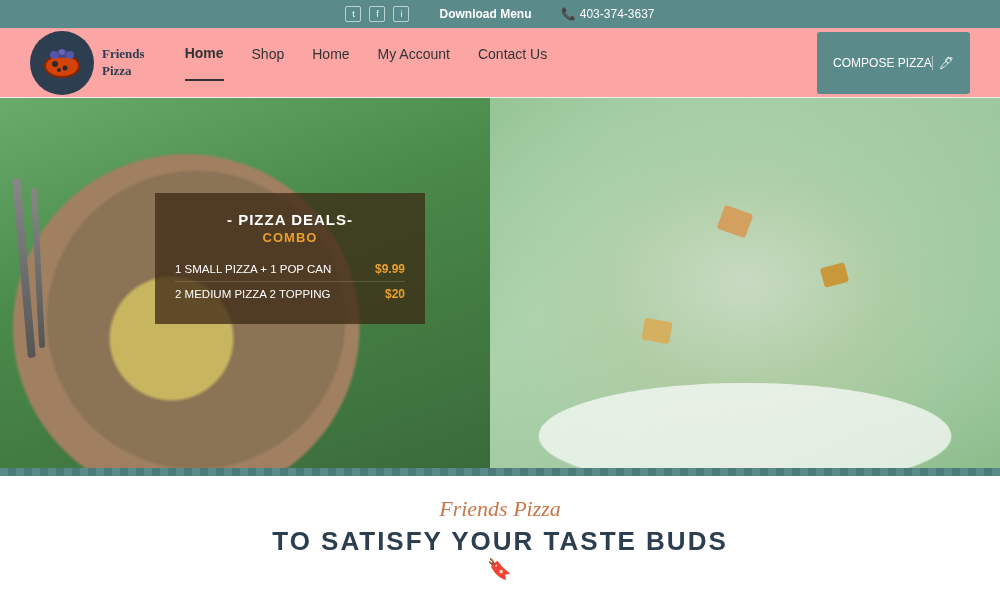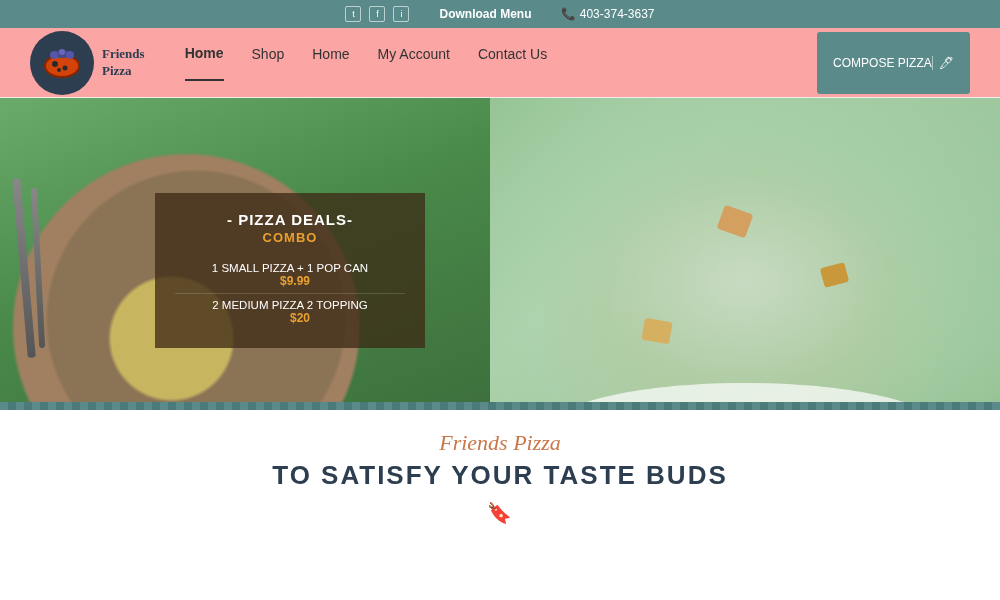--- a/index.html
+++ b/index.html
@@ -84,21 +84,21 @@
       border-radius: 3px;
       display: flex;
       align-items: flex-end;
       gap: 0;
     }
     .compose-btn .divider { border-left: 1px solid rgba(255,255,255,0.5); padding-left: 6px; }
 
     
     .hero {
       position: relative;
-      height: 304px;
+      height: 370px;
       display: flex;
       overflow: hidden;
     }
     .hero-left {
       width: 490px;
       height: 370px;
       background: linear-gradient(135deg, #8fbc8f 0%, #5a8a5a 30%, #4a7a4a 60%, #3a6a3a 100%);
       position: relative;
       overflow: hidden;
     }
@@ -162,21 +162,20 @@
       margin-bottom: 12px;
       letter-spacing: 1px;
     }
     .deal-row {
       display: flex;
       justify-content: space-between;
       align-items: center;
       padding: 5px 0;
       border-bottom: 1px solid rgba(255,255,255,0.15);
       font-size: 12px;
-      flex-direction: column;
     }
     .deal-row:last-child { border-bottom: none; }
     .deal-name { color: white; font-size: 11.5px; }
     .deal-price { color: #e8a030; font-weight: bold; font-size: 12px; min-width: 40px; text-align: right; }
 
     
     .separator {
       height: 8px;
       background: repeating-linear-gradient(
         90deg,
@@ -199,21 +198,20 @@
       color: #c8784a;
       font-style: italic;
       margin-bottom: 4px;
     }
     .tagline {
       font-size: 26px;
       font-weight: 900;
       color: #2c3e50;
       letter-spacing: 2px;
       text-transform: uppercase;
-      margin-bottom: 10px;
     }
     .bookmark-icon {
       color: #c8784a;
       font-size: 20px;
       margin-bottom: 12px;
     }
   </style>
 </head>
 <body>
 

